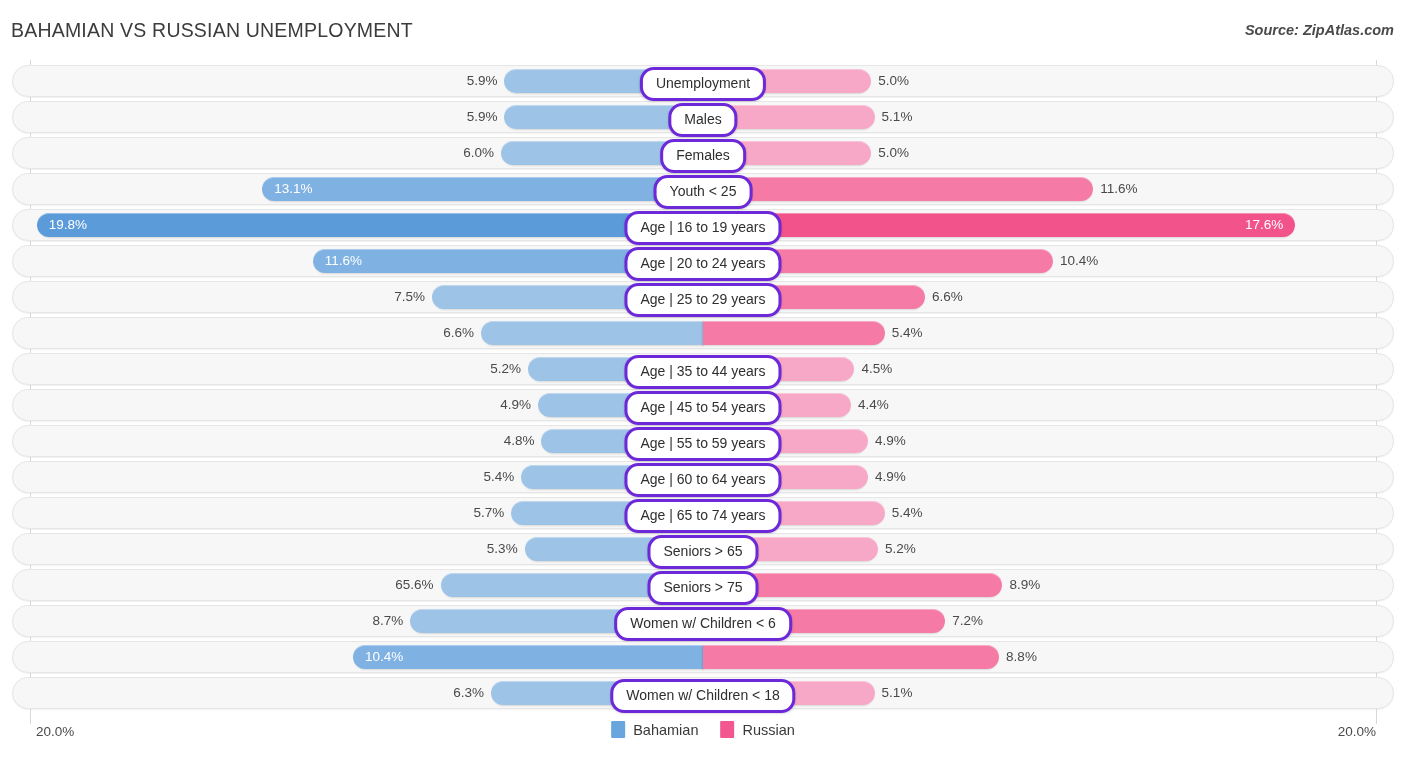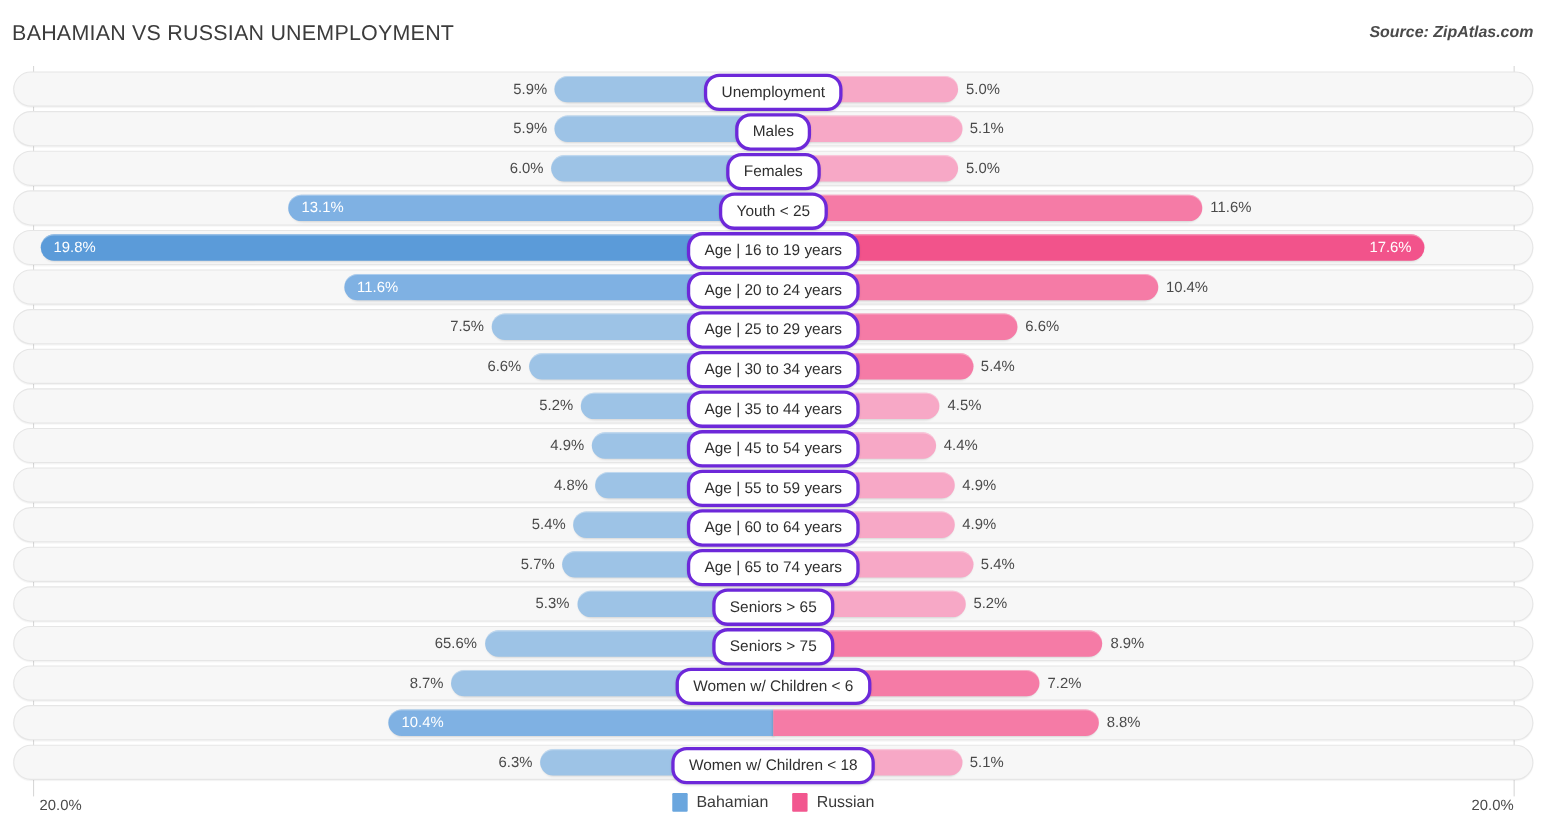--- a/index.html
+++ b/index.html
@@ -246,37 +246,36 @@
         <div class="bar left" style="left: 312.66px; width: 390.34px; background: rgb(127, 177, 227);">
           <span class="val in-left">11.6%</span>
         </div>
         <div class="bar right" style="left: 703px; width: 349.96px; background: rgb(245, 123, 166);">
           <span class="val out-right">10.4%</span>
         </div>
         <div class="center-label">Age | 20 to 24 years</div>
       </div>
       <div class="row">
         <div class="track"></div>
-        <div class="bar left" style="left: 447px; width: 252.375px; background: rgb(157, 195, 230);">
+        <div class="bar left" style="left: 432px; width: 252.375px; background: rgb(157, 195, 230);">
           <span class="val out-left">7.5%</span>
         </div>
         <div class="bar right" style="left: 703px; width: 222.09px; background: rgb(245, 123, 166);">
           <span class="val out-right">6.6%</span>
         </div>
         <div class="center-label">Age | 25 to 29 years</div>
       </div>
       <div class="row">
         <div class="track"></div>
         <div class="bar left" style="left: 480.91px; width: 222.09px; background: rgb(157, 195, 230);">
           <span class="val out-left">6.6%</span>
         </div>
         <div class="bar right" style="left: 703px; width: 181.71px; background: rgb(245, 123, 166);">
           <span class="val out-right">5.4%</span>
         </div>
-        <div class="center-label">Age | 30 to 34 years</div>
       </div>
       <div class="row">
         <div class="track"></div>
         <div class="bar left" style="left: 528.02px; width: 174.98px; background: rgb(157, 195, 230);">
           <span class="val out-left">5.2%</span>
         </div>
         <div class="bar right" style="left: 703px; width: 151.425px; background: rgb(247, 168, 198);">
           <span class="val out-right">4.5%</span>
         </div>
         <div class="center-label">Age | 35 to 44 years</div>

